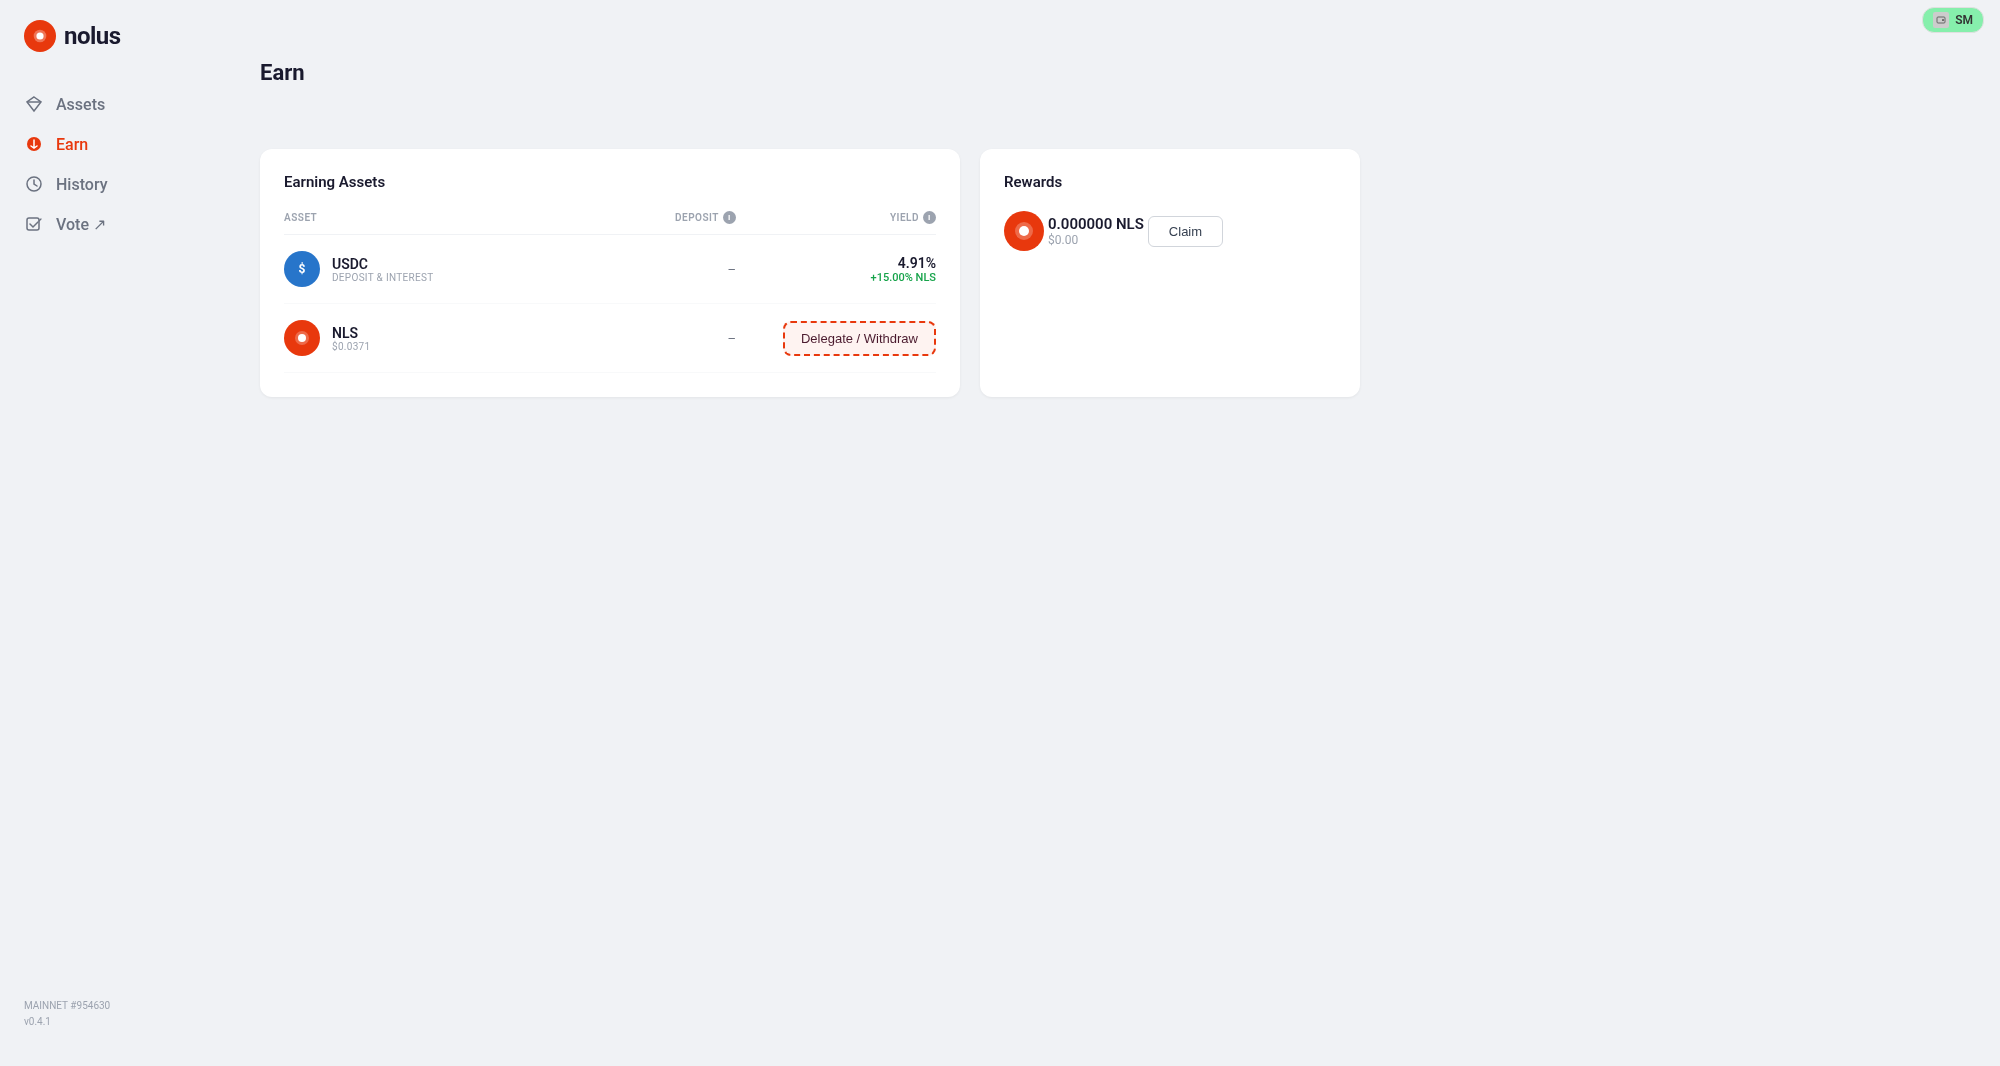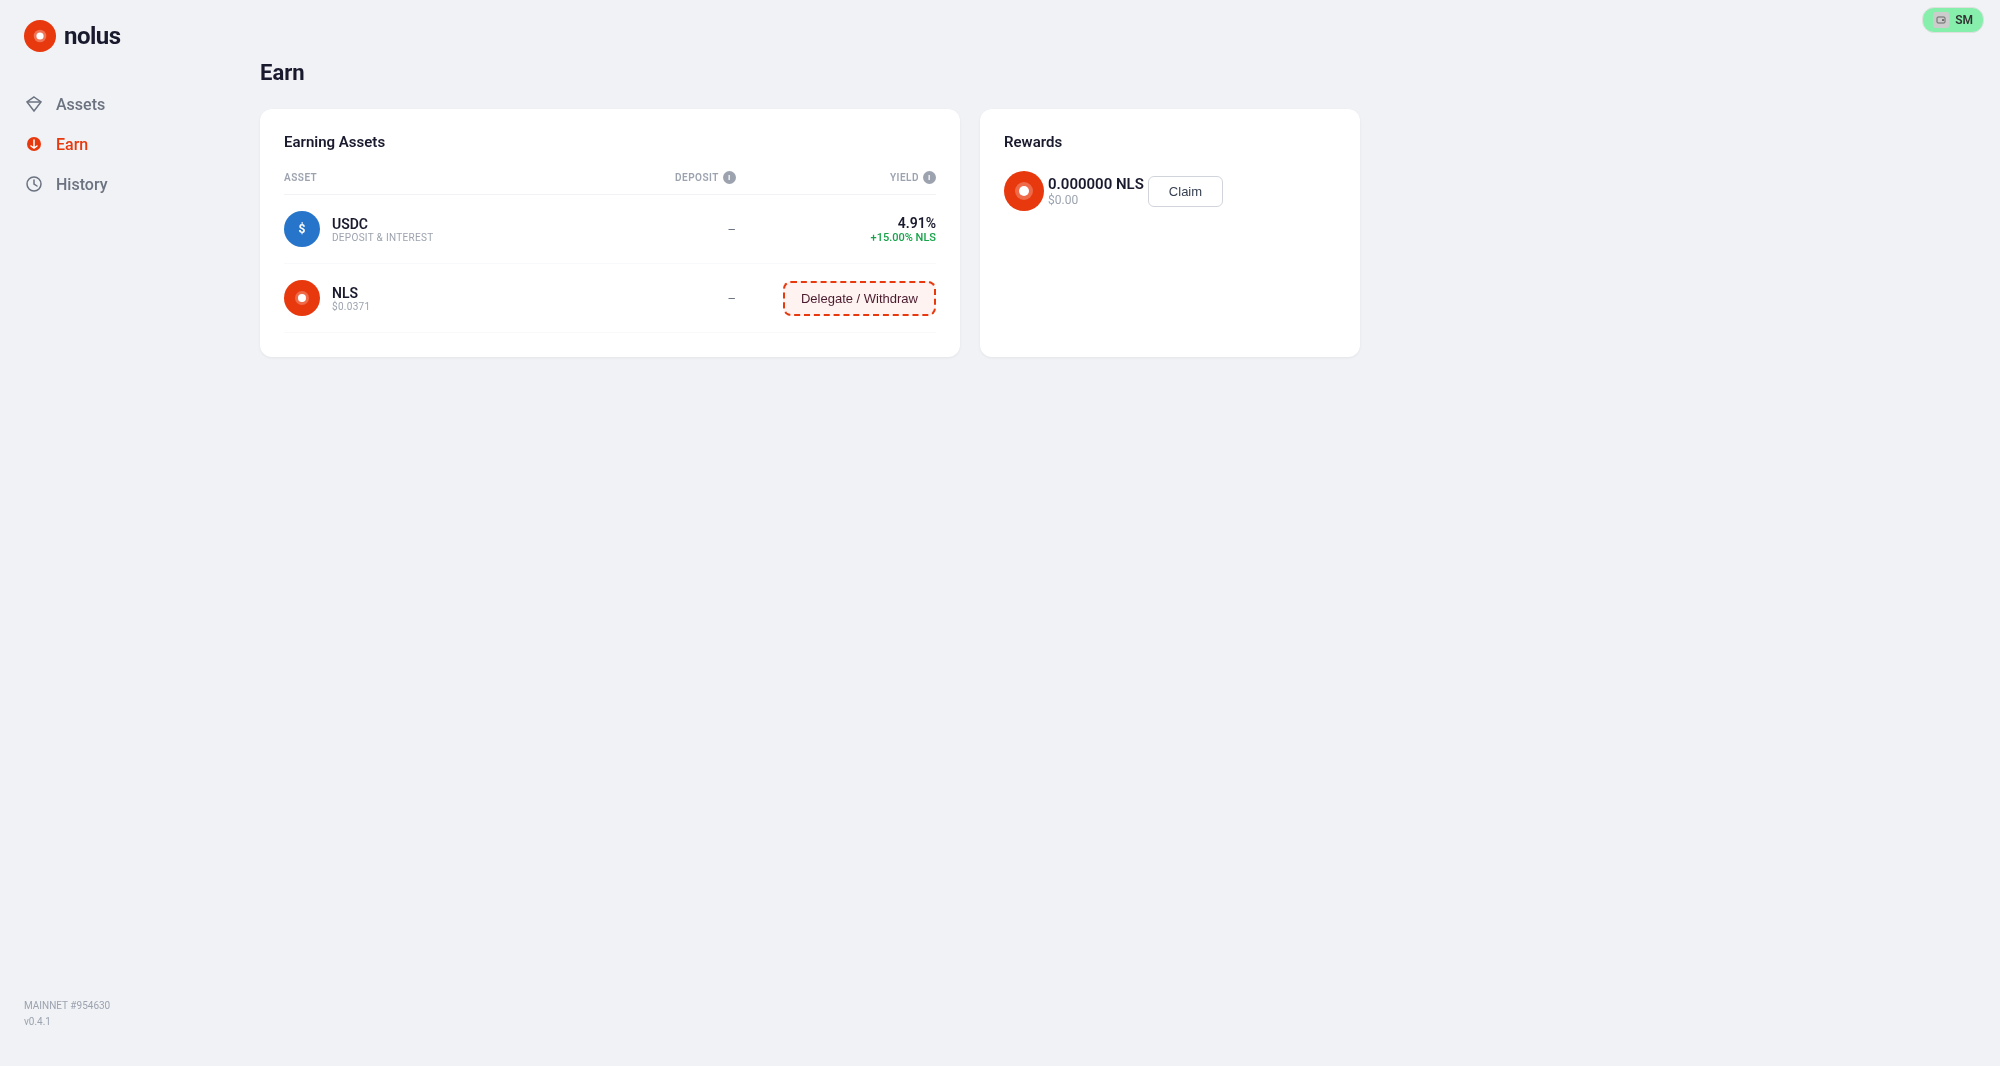--- a/index.html
+++ b/index.html
@@ -132,20 +132,21 @@
       gap: 20px;
       max-width: 1100px;
     }
 
     
     .card {
       background: #fff;
       border-radius: 12px;
       padding: 24px;
       box-shadow: 0 1px 3px rgba(0,0,0,0.06);
+      margin-top: 40px;
     }
 
     .card-title {
       font-size: 15px;
       font-weight: 600;
       color: #1a1a2e;
       margin-bottom: 20px;
     }
 
     
@@ -350,20 +351,30 @@
   <a class="nav-item">
     <span class="nav-icon">
       <svg width="18" height="18" viewBox="0 0 18 18" fill="none">
         <circle cx="9" cy="9" r="7" stroke="#6b7280" stroke-width="1.5"></circle>
         <path d="M9 5v4l3 2" stroke="#6b7280" stroke-width="1.5" stroke-linecap="round"></path>
       </svg>
     </span>
     <span>History</span>
   </a>
 
+  <a class="nav-item">
+    <span class="nav-icon">
+      <svg width="18" height="18" viewBox="0 0 18 18" fill="none">
+        <rect x="2" y="3" width="12" height="12" rx="2" stroke="#6b7280" stroke-width="1.5"></rect>
+        <path d="M5 9l3 3 5-5" stroke="#6b7280" stroke-width="1.5" stroke-linecap="round"></path>
+        <path d="M14 6l2-2" stroke="#6b7280" stroke-width="1.2" stroke-linecap="round"></path>
+      </svg>
+    </span>
+    <span>Vote ↗</span>
+  </a>
 
   <div class="nav-footer">
     <div>MAINNET #954630</div>
     <div>v0.4.1</div>
   </div>
 </nav>
 
 <main class="main">
   <h1 class="page-title">Earn</h1>
 

